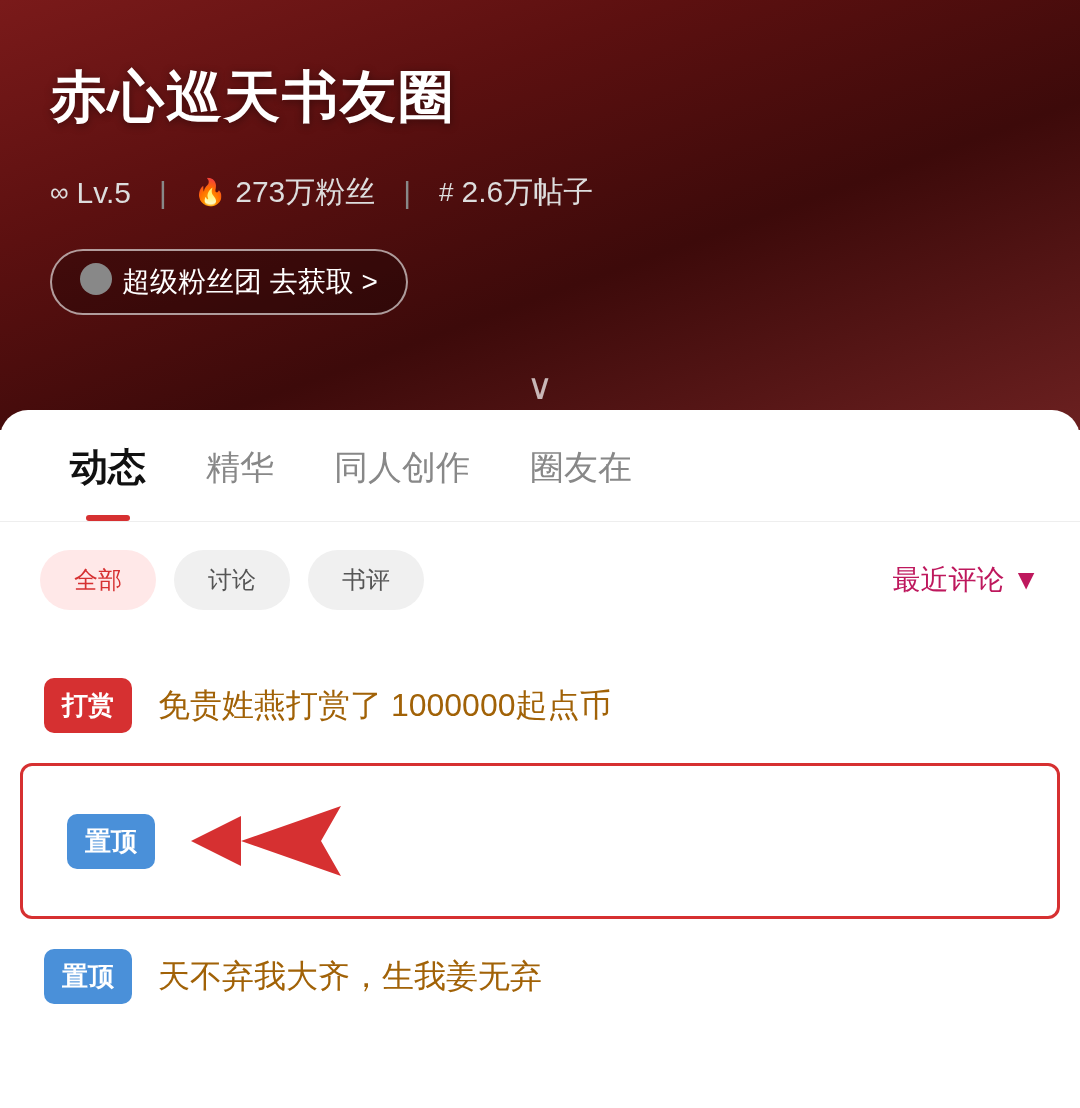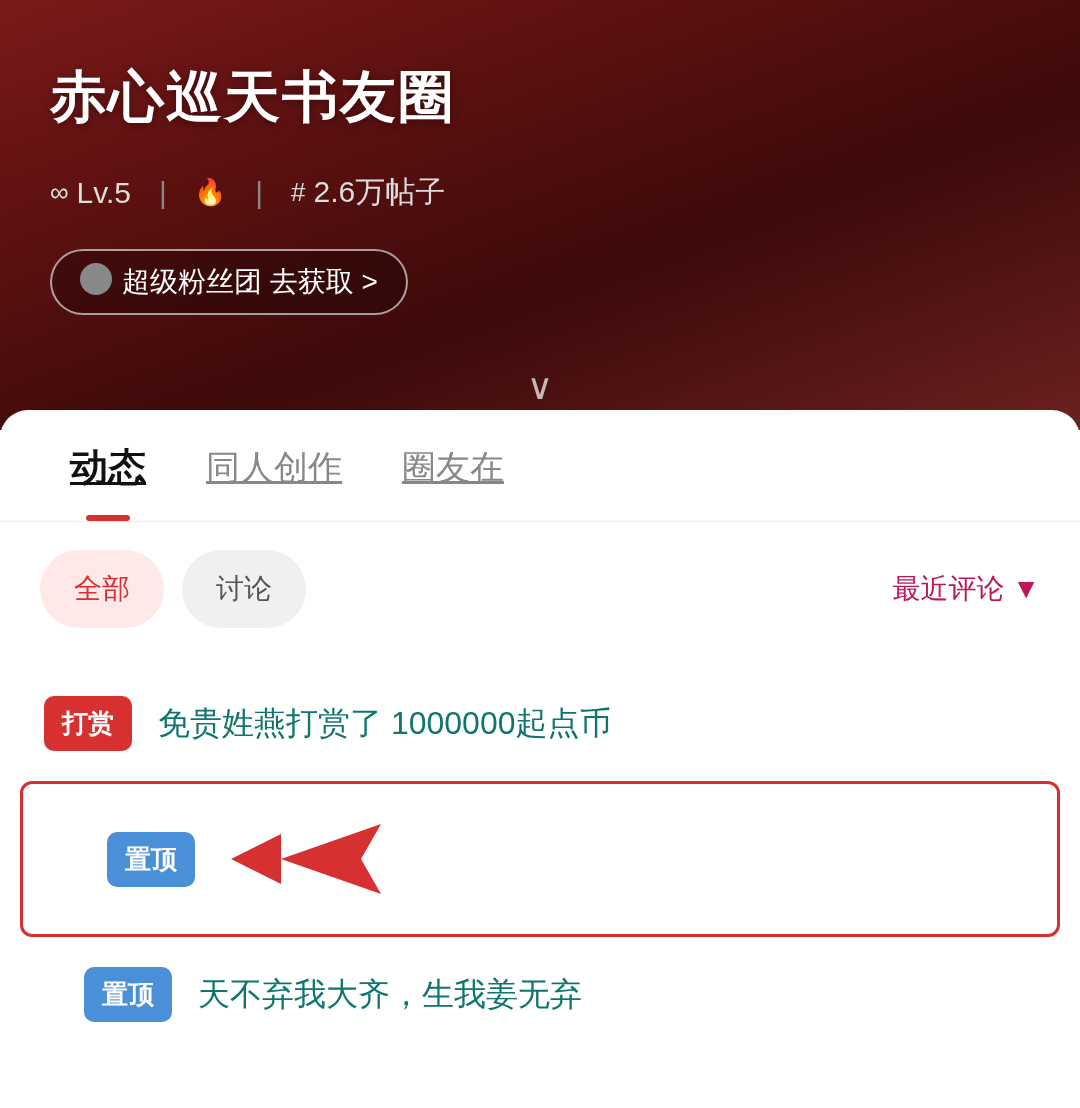--- a/index.html
+++ b/index.html
@@ -93,21 +93,20 @@
       border-bottom: 1px solid #eee;
       overflow: hidden;
     }
     .tab-item {
       font-size: 34px;
       color: #888;
       padding: 32px 30px 28px;
       cursor: pointer;
       white-space: nowrap;
       position: relative;
-      text-decoration: underline;
     }
     .tab-item.active {
       color: #111;
       font-size: 38px;
       font-weight: 700;
     }
     .tab-item.active::after {
       content: '';
       position: absolute;
       bottom: 0;
@@ -120,23 +119,23 @@
     }
 
     
     .filter-bar {
       display: flex;
       align-items: center;
       gap: 18px;
       padding: 28px 40px;
     }
     .filter-chip {
-      padding: 20px 34px;
+      padding: 14px 34px;
       border-radius: 40px;
-      font-size: 28px;
+      font-size: 24px;
       cursor: pointer;
       background: #f0f0f0;
       color: #555;
     }
     .filter-chip.active {
       background: #ffe8e8;
       color: #d63031;
     }
     .filter-sort {
       margin-left: auto;
@@ -168,44 +167,45 @@
       border-radius: 10px;
       padding: 10px 18px;
       font-size: 26px;
       font-weight: 600;
       color: #fff;
       flex-shrink: 0;
       min-width: 80px;
       text-align: right;
     }
     .post-tag.reward { background: #d63031; }
-    .post-tag.pinned { background: #4a90d9; margin-left: 40px; }
+    .post-tag.pinned { background: #4a90d9; }
     .post-text {
       font-size: 32px;
-      color: #0f766e;
+      color: #a16207;
       flex: 1;
     }
     .red-arrow {
       width: 180px;
       height: 90px;
     }
   </style>
 </head>
 <body>
 
 <div class="hero">
   <div class="hero-title">赤心巡天书友圈</div>
   <div class="hero-meta">
     <div class="meta-item">
       <span class="meta-icon">∞</span>
       <span>Lv.5</span>
     </div>
     <span class="divider">|</span>
     <div class="meta-item">
       <span class="meta-icon">🔥</span>
+      <span>273万粉丝</span>
     </div>
     <span class="divider">|</span>
     <div class="meta-item">
       <span class="meta-icon">#</span>
       <span>2.6万帖子</span>
     </div>
   </div>
   <div class="fan-badge">
     <span class="badge-icon"></span>
     <span>超级粉丝团 去获取 &gt;</span>
@@ -213,34 +213,40 @@
   <div class="chevron-down">∨</div>
 </div>
 
 <div class="content">
 
   <div class="tabs">
     <div class="tab-item active">
       <span>动态</span>
     </div>
     <div class="tab-item">
+      <span>精华</span>
+    </div>
+    <div class="tab-item">
       <span>同人创作</span>
     </div>
     <div class="tab-item">
       <span>圈友在</span>
     </div>
   </div>
 
   <div class="filter-bar">
     <div class="filter-chip active">
       <span>全部</span>
     </div>
     <div class="filter-chip">
       <span>讨论</span>
     </div>
+    <div class="filter-chip">
+      <span>书评</span>
+    </div>
     <div class="filter-sort">
       <span>最近评论 ▼</span>
     </div>
   </div>
 
   <div class="post-list">
 
     <div class="post-item">
       <span class="post-tag reward">打赏</span>
       <span class="post-text">免贵姓燕打赏了 1000000起点币</span>

